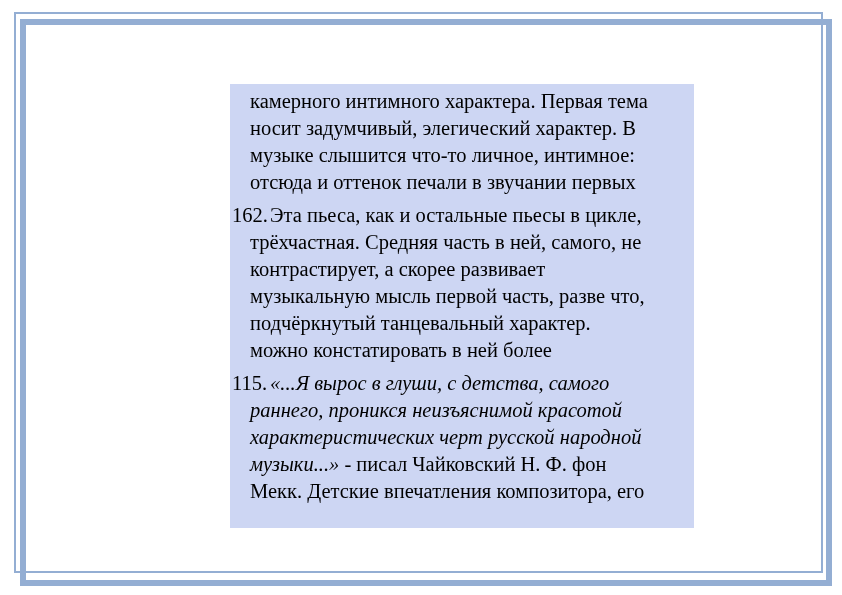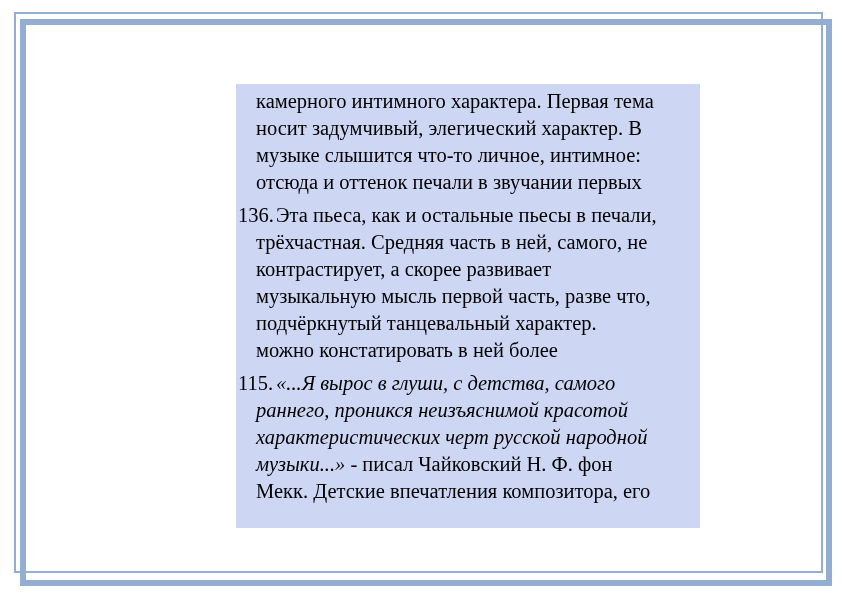--- a/index.html
+++ b/index.html
@@ -25,21 +25,21 @@
   }
   .frame-thick {
     position: absolute;
     left: 20px; top: 19px;
     width: 812px; height: 567px;
     border: 6px solid #94aed3;
     box-sizing: border-box;
   }
   .textblock {
     position: absolute;
-    left: 236px; top: 84px;
+    left: 230px; top: 84px;
     width: 464px; height: 444px;
     background: #cdd6f3;
     box-sizing: border-box;
     padding: 4px 2px 0 2px;
     color: #000000;
     font-size: 20.5px;
     line-height: 27px;
   }
   .para { margin: 0 0 6px 0; }
   .para:last-child { margin-bottom: 12px; }
@@ -61,21 +61,21 @@
   <div class="frame-thin"></div>
   <div class="frame-thick"></div>
   <div class="textblock" id="textblock">
       <div class="para">
         <div class="line"><span class="seg-regular">камерного интимного характера. Первая тема</span></div>
         <div class="line"><span class="seg-regular">носит задумчивый, элегический характер. В</span></div>
         <div class="line"><span class="seg-regular">музыке слышится что-то личное, интимное:</span></div>
         <div class="line"><span class="seg-regular">отсюда и оттенок печали в звучании первых</span></div>
       </div>
       <div class="para">
-        <div class="line numbered-first"><span class="num">136.</span><span class="seg-regular">Эта пьеса, как и остальные пьесы в печали,</span></div>
+        <div class="line numbered-first"><span class="num">162.</span><span class="seg-regular">Эта пьеса, как и остальные пьесы в цикле,</span></div>
         <div class="line"><span class="seg-regular">трёхчастная. Средняя часть в ней, самого, не</span></div>
         <div class="line"><span class="seg-regular">контрастирует, а скорее развивает</span></div>
         <div class="line"><span class="seg-regular">музыкальную мысль первой часть, разве что,</span></div>
         <div class="line"><span class="seg-regular">подчёркнутый танцевальный характер.</span></div>
         <div class="line"><span class="seg-regular">можно констатировать в ней более</span></div>
       </div>
       <div class="para">
         <div class="line numbered-first"><span class="num">115.</span><span class="seg-italic">«...Я вырос в глуши, с детства, самого</span></div>
         <div class="line"><span class="seg-italic">раннего, проникся неизъяснимой красотой</span></div>
         <div class="line"><span class="seg-italic">характеристических черт русской народной</span></div>

